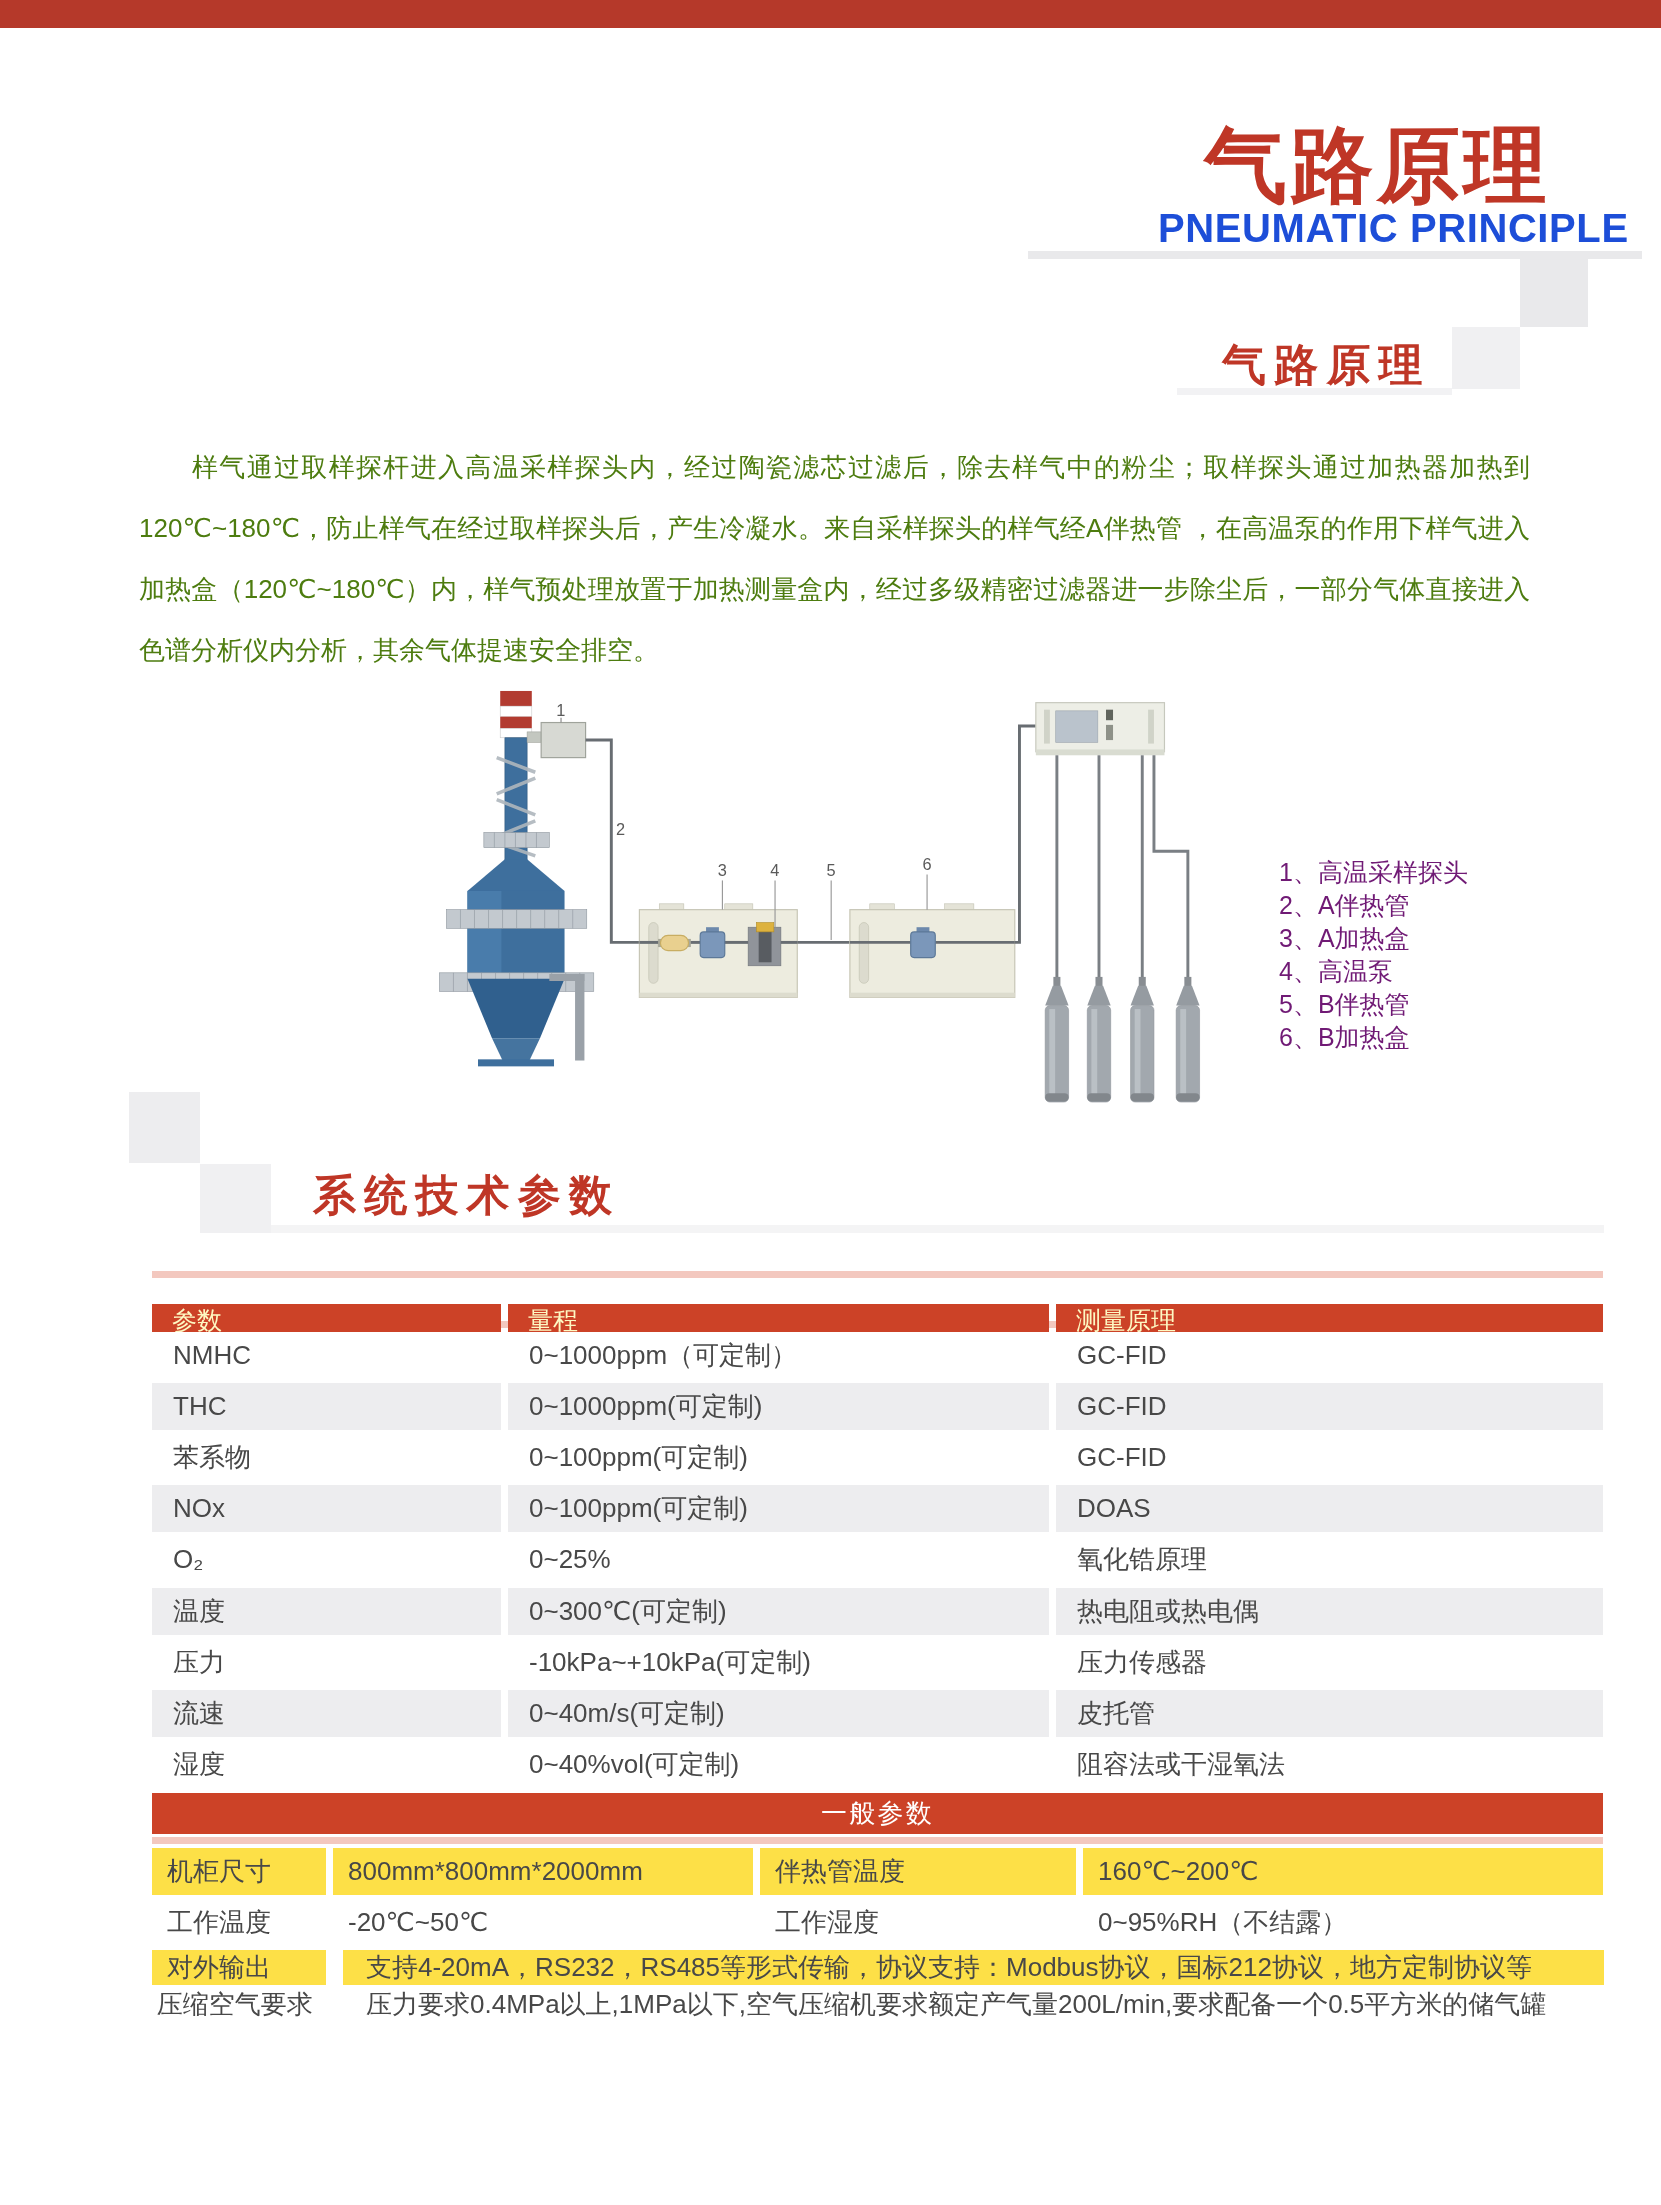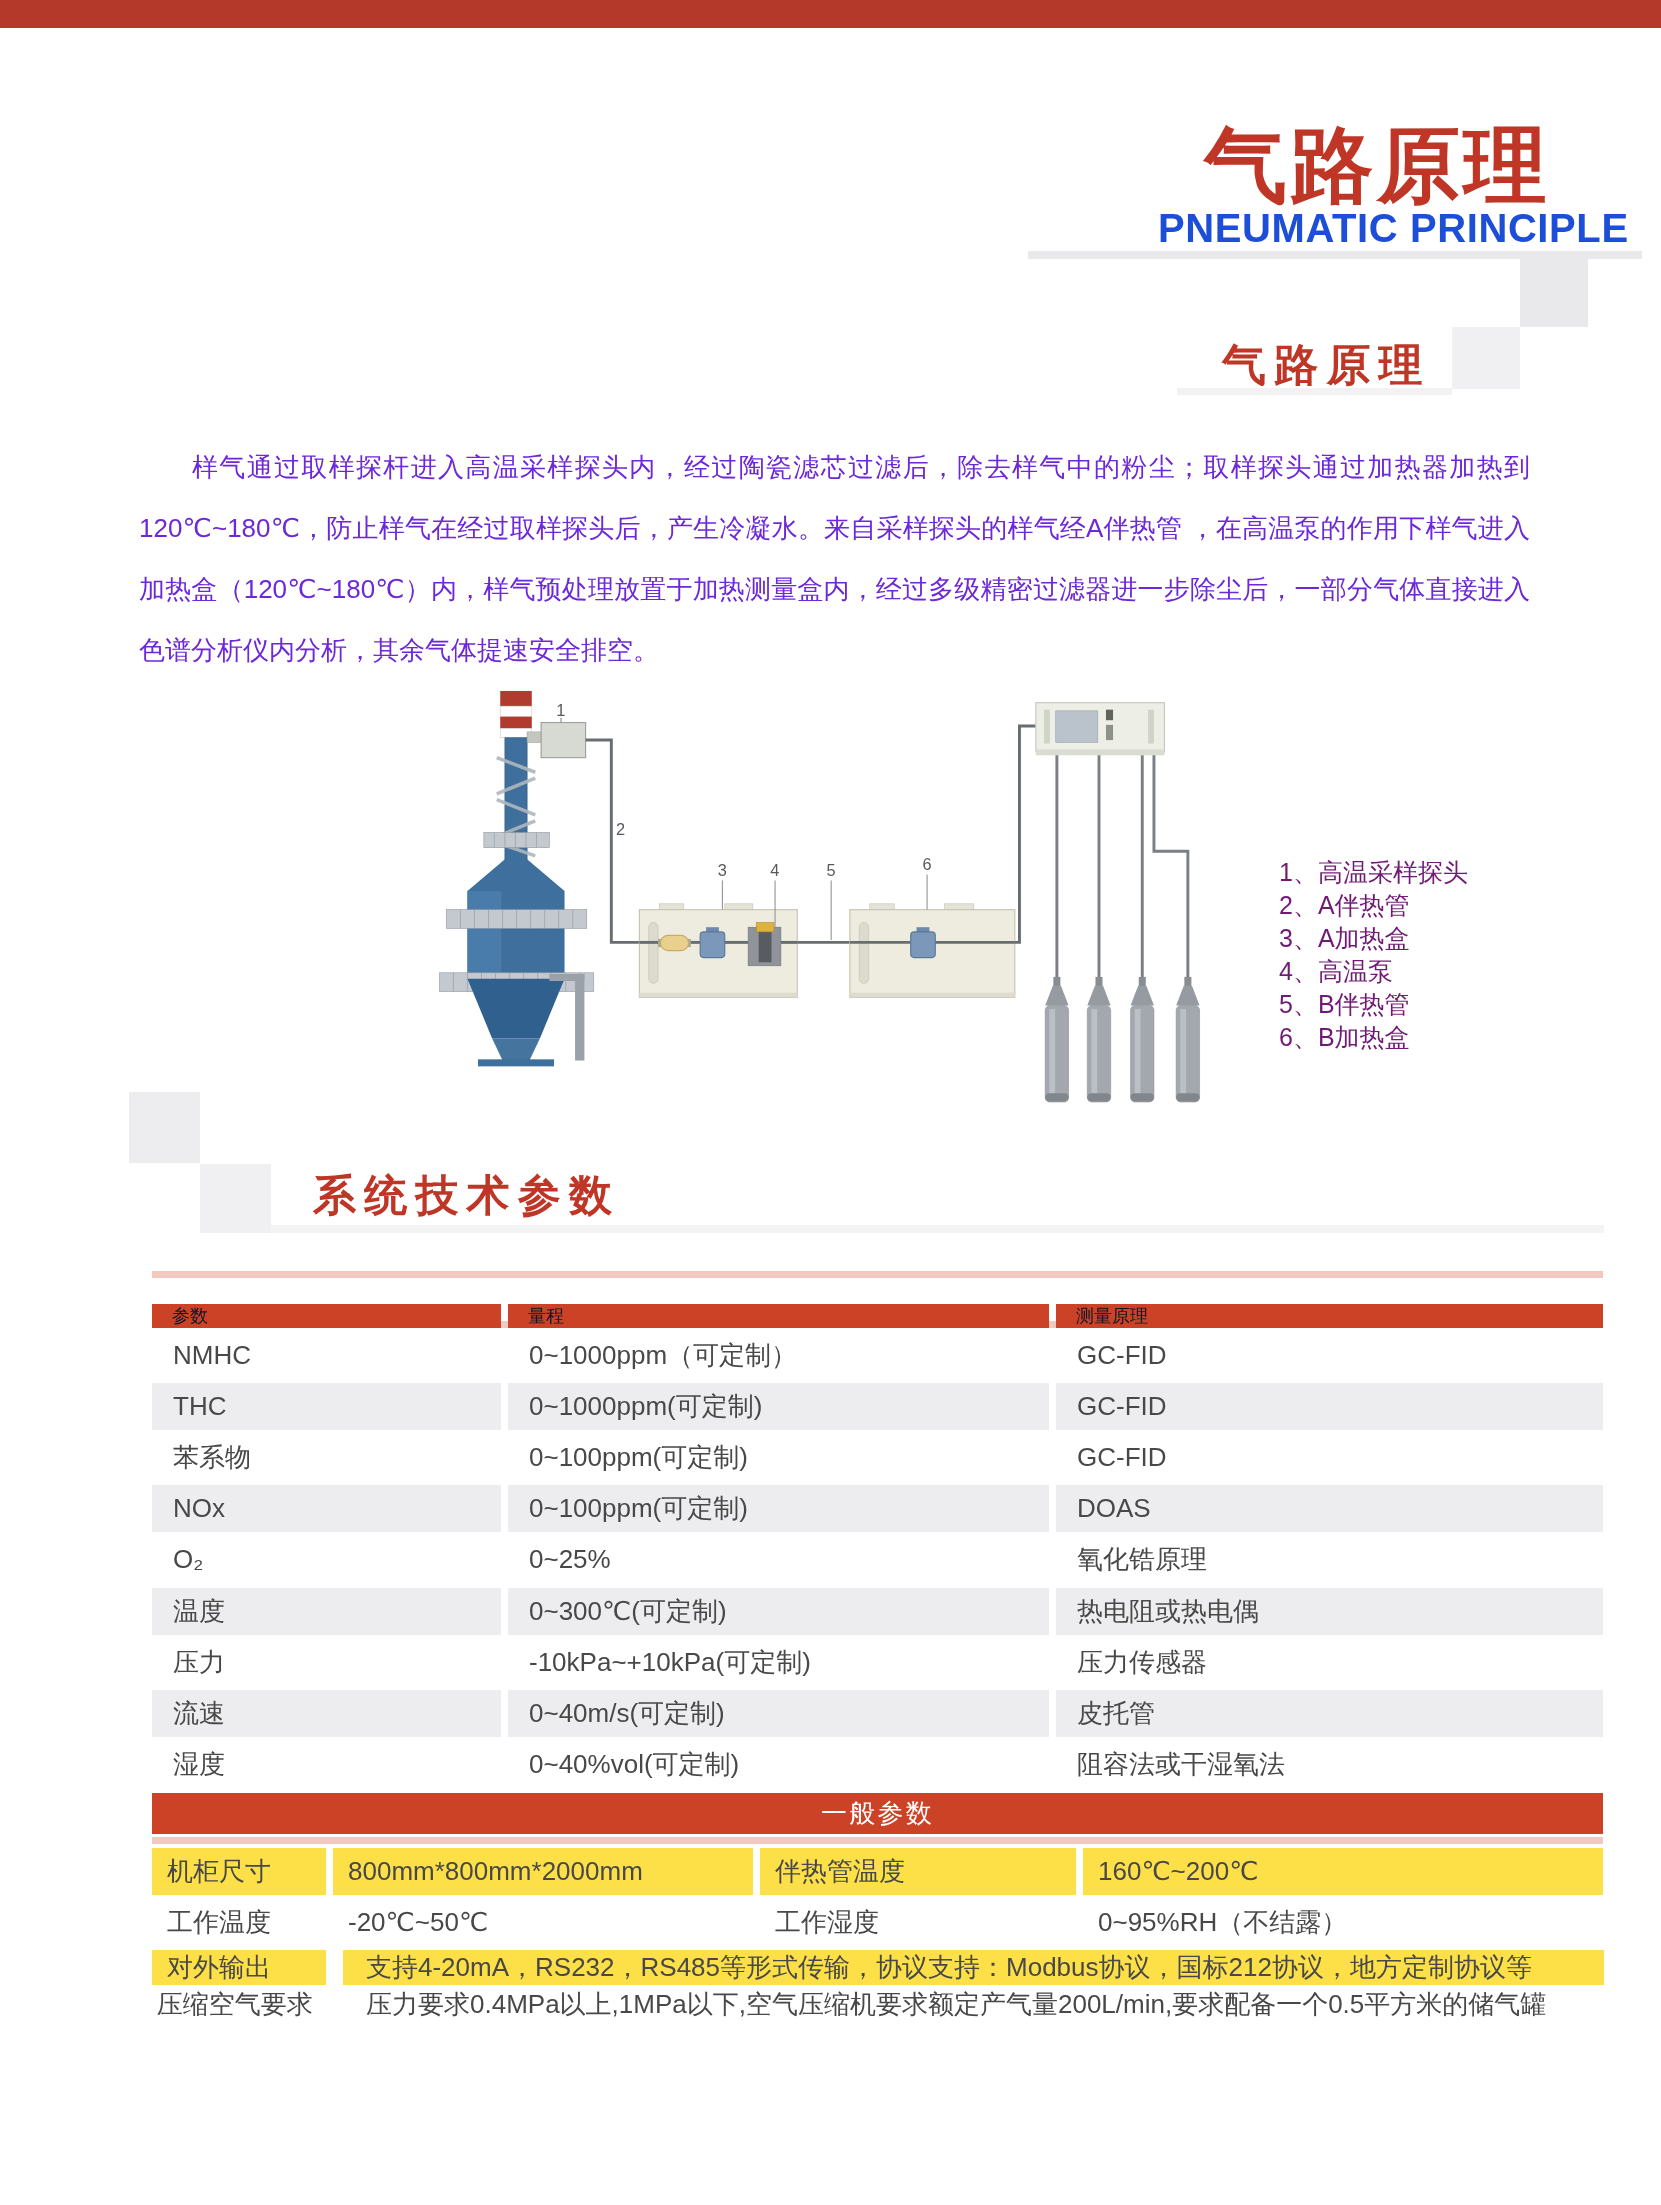--- a/index.html
+++ b/index.html
@@ -14,36 +14,36 @@
             color:#1d4ed8;letter-spacing:0.6px;white-space:nowrap;}
 
   .gbar1{position:absolute;left:1028px;top:251px;width:614px;height:7.6px;background:#e9e9eb;}
   .gsqA{position:absolute;left:1520px;top:258px;width:68px;height:69px;background:#e9e9eb;}
   .gsqB{position:absolute;left:1452px;top:327px;width:68px;height:62px;background:#f0f0f2;}
   .gbar2{position:absolute;left:1177px;top:388px;width:275px;height:7px;background:#f2f2f4;}
   .section-title-1{position:absolute;left:1222px;top:336px;font-size:44px;font-weight:bold;
             color:#bf3626;letter-spacing:8.2px;white-space:nowrap;}
 
   .intro{position:absolute;left:139px;top:437px;width:1391px;font-size:26px;line-height:61px;
-         color:#6d28d9;text-align:justify;text-indent:53px;}
+         color:#4d7c0f;text-align:justify;text-indent:53px;}
 
   .diagram{position:absolute;left:409px;top:658px;width:1111px;height:477px;}
   .legend{position:absolute;left:870px;top:198px;font-size:25px;line-height:33px;color:#701a75;}
   .legend div{white-space:nowrap;}
 
   .gsq1{position:absolute;left:129px;top:1092px;width:71px;height:71px;background:#ededef;}
   .gsq2{position:absolute;left:200px;top:1164px;width:71px;height:69px;background:#f0f0f2;}
   .gbar3{position:absolute;left:271px;top:1225px;width:1333px;height:8.2px;background:#f4f4f5;}
   .section-title-2{position:absolute;left:313px;top:1167px;font-size:43px;font-weight:bold;
             color:#bf3626;letter-spacing:8.2px;white-space:nowrap;}
 
   .spec-table{position:absolute;left:152px;top:1271px;width:1451px;}
   .pinkstripe{width:100%;height:7px;background:#f3c8bf;}
   .spec-head{display:grid;grid-template-columns:349px 541px 547px;column-gap:7px;height:43px;}
-  .spec-head>div{background:#cc4227;color:#0f172a;font-size:18px;display:flex;align-items:center;
+  .spec-head>div{background:#cc4227;color:#fef9c3;font-size:25px;display:flex;align-items:center;
                  padding-left:20px;box-sizing:border-box;margin-top:26px;}
   .spec-row{display:grid;grid-template-columns:349px 541px 547px;column-gap:7px;height:47px;margin-top:4.1px;}
   .spec-row>div{display:flex;align-items:center;padding-left:21px;box-sizing:border-box;
                 font-size:26px;color:#484848;background:#ffffff;white-space:nowrap;}
   .spec-row.alt>div{background:#ededef;}
 
   .banner{margin-top:4.7px;width:100%;height:41px;background:#cc4227;color:#ffffff;font-size:26px;
           display:flex;align-items:center;justify-content:center;letter-spacing:2.3px;}
   .banner-gap{height:3.5px;}
 

